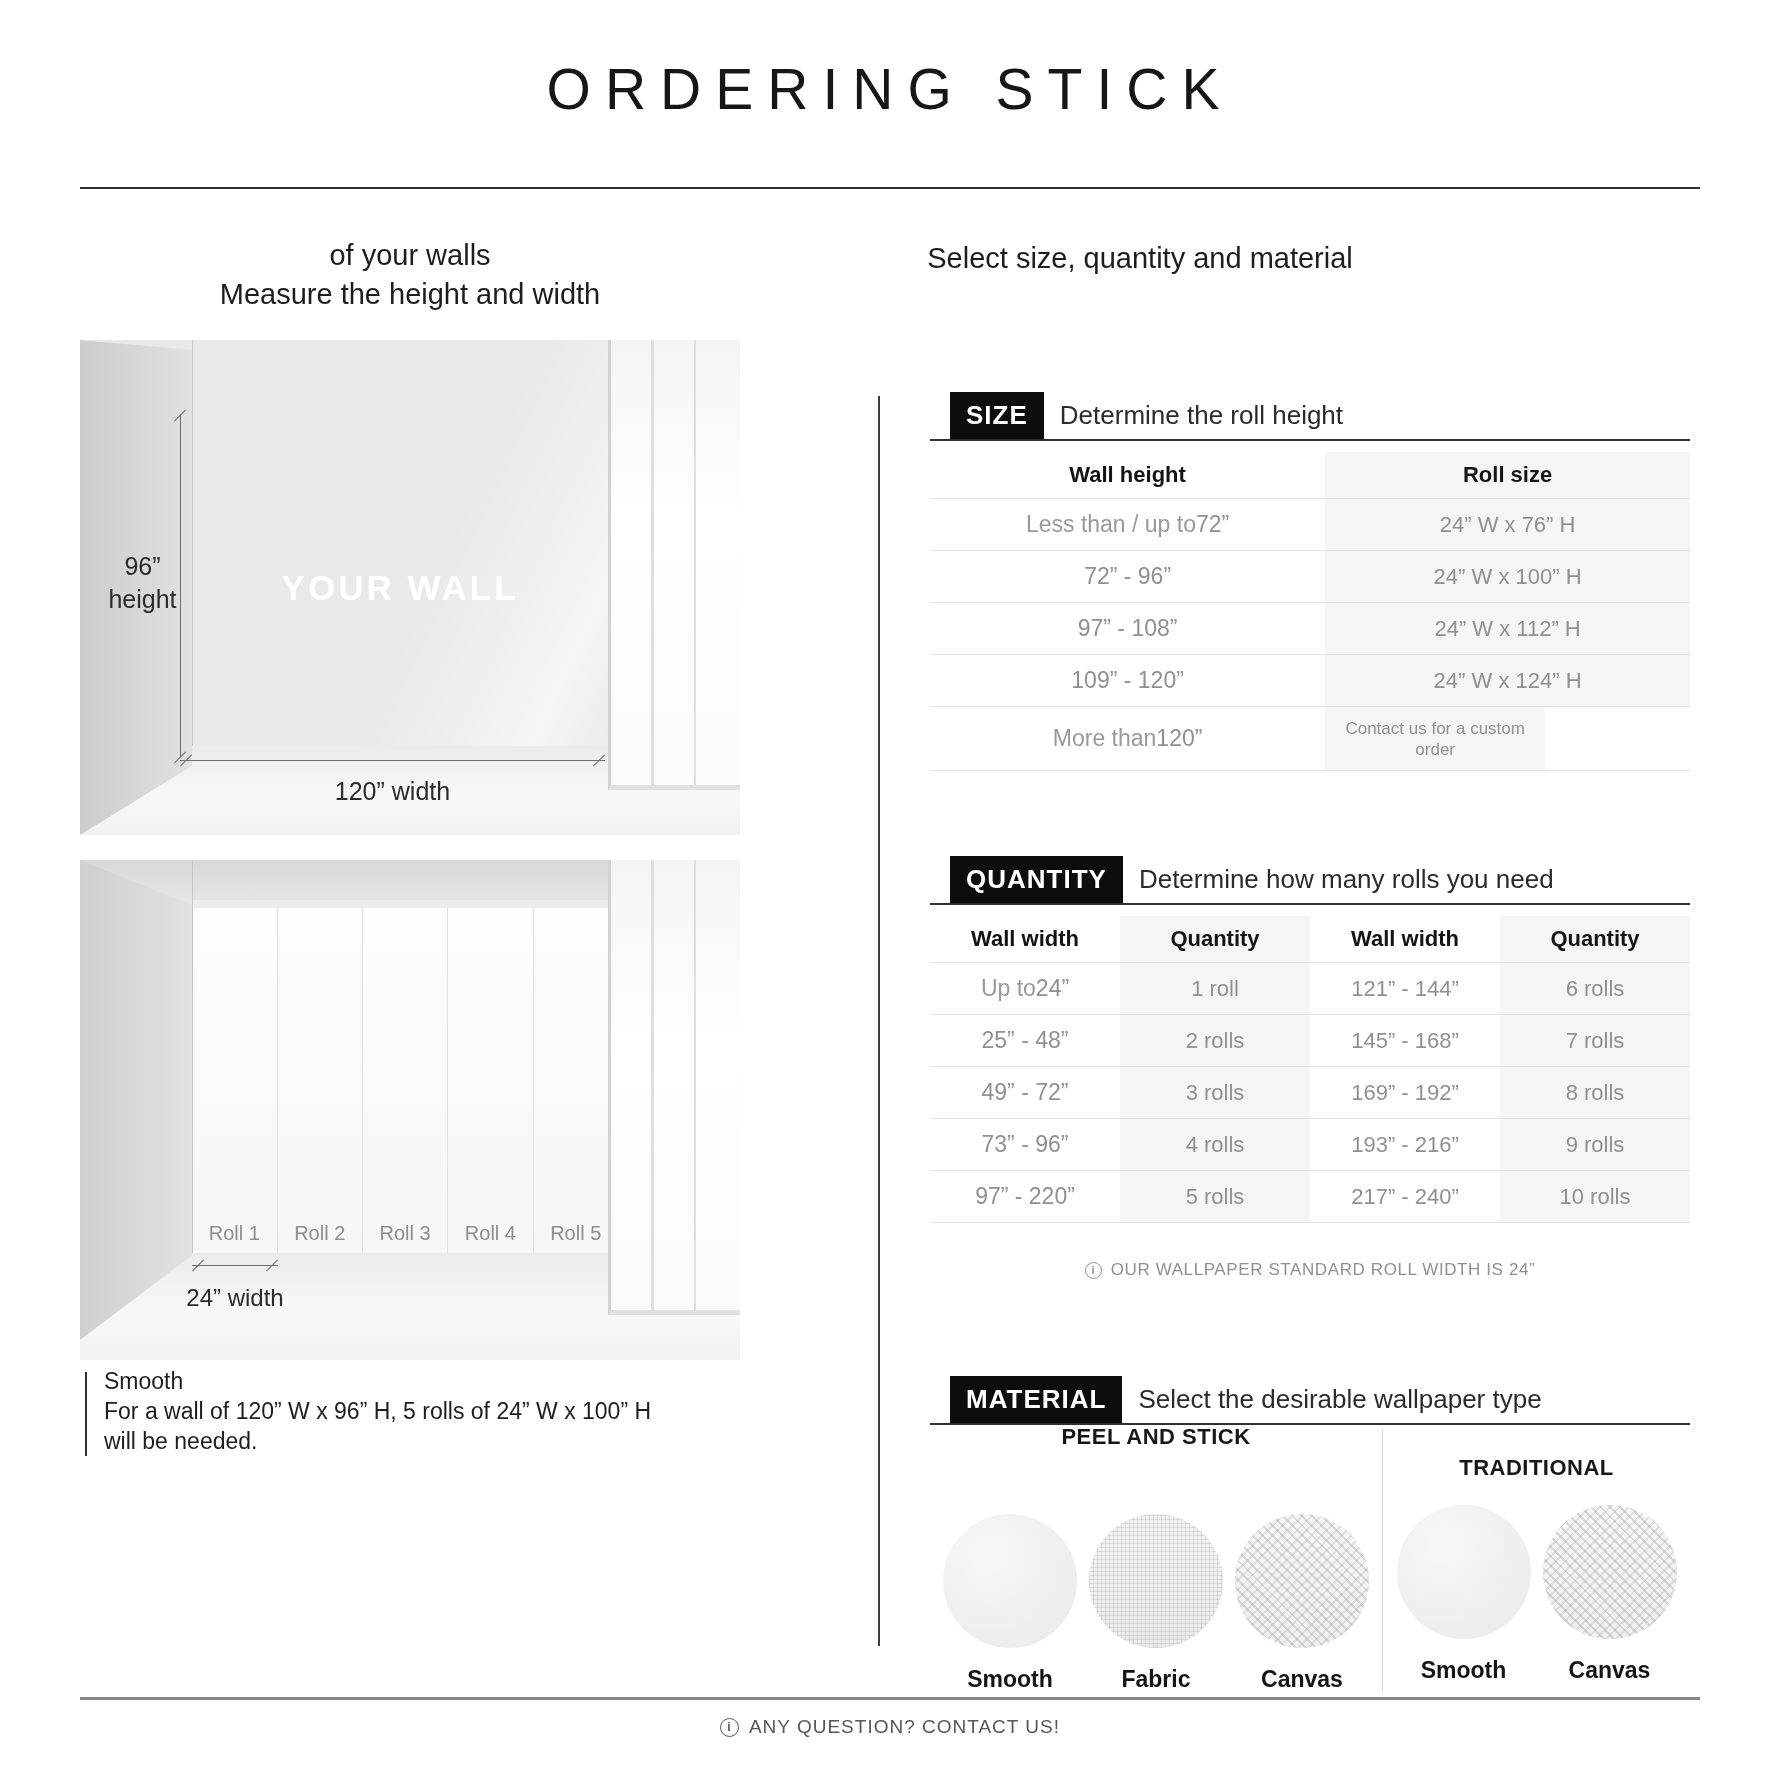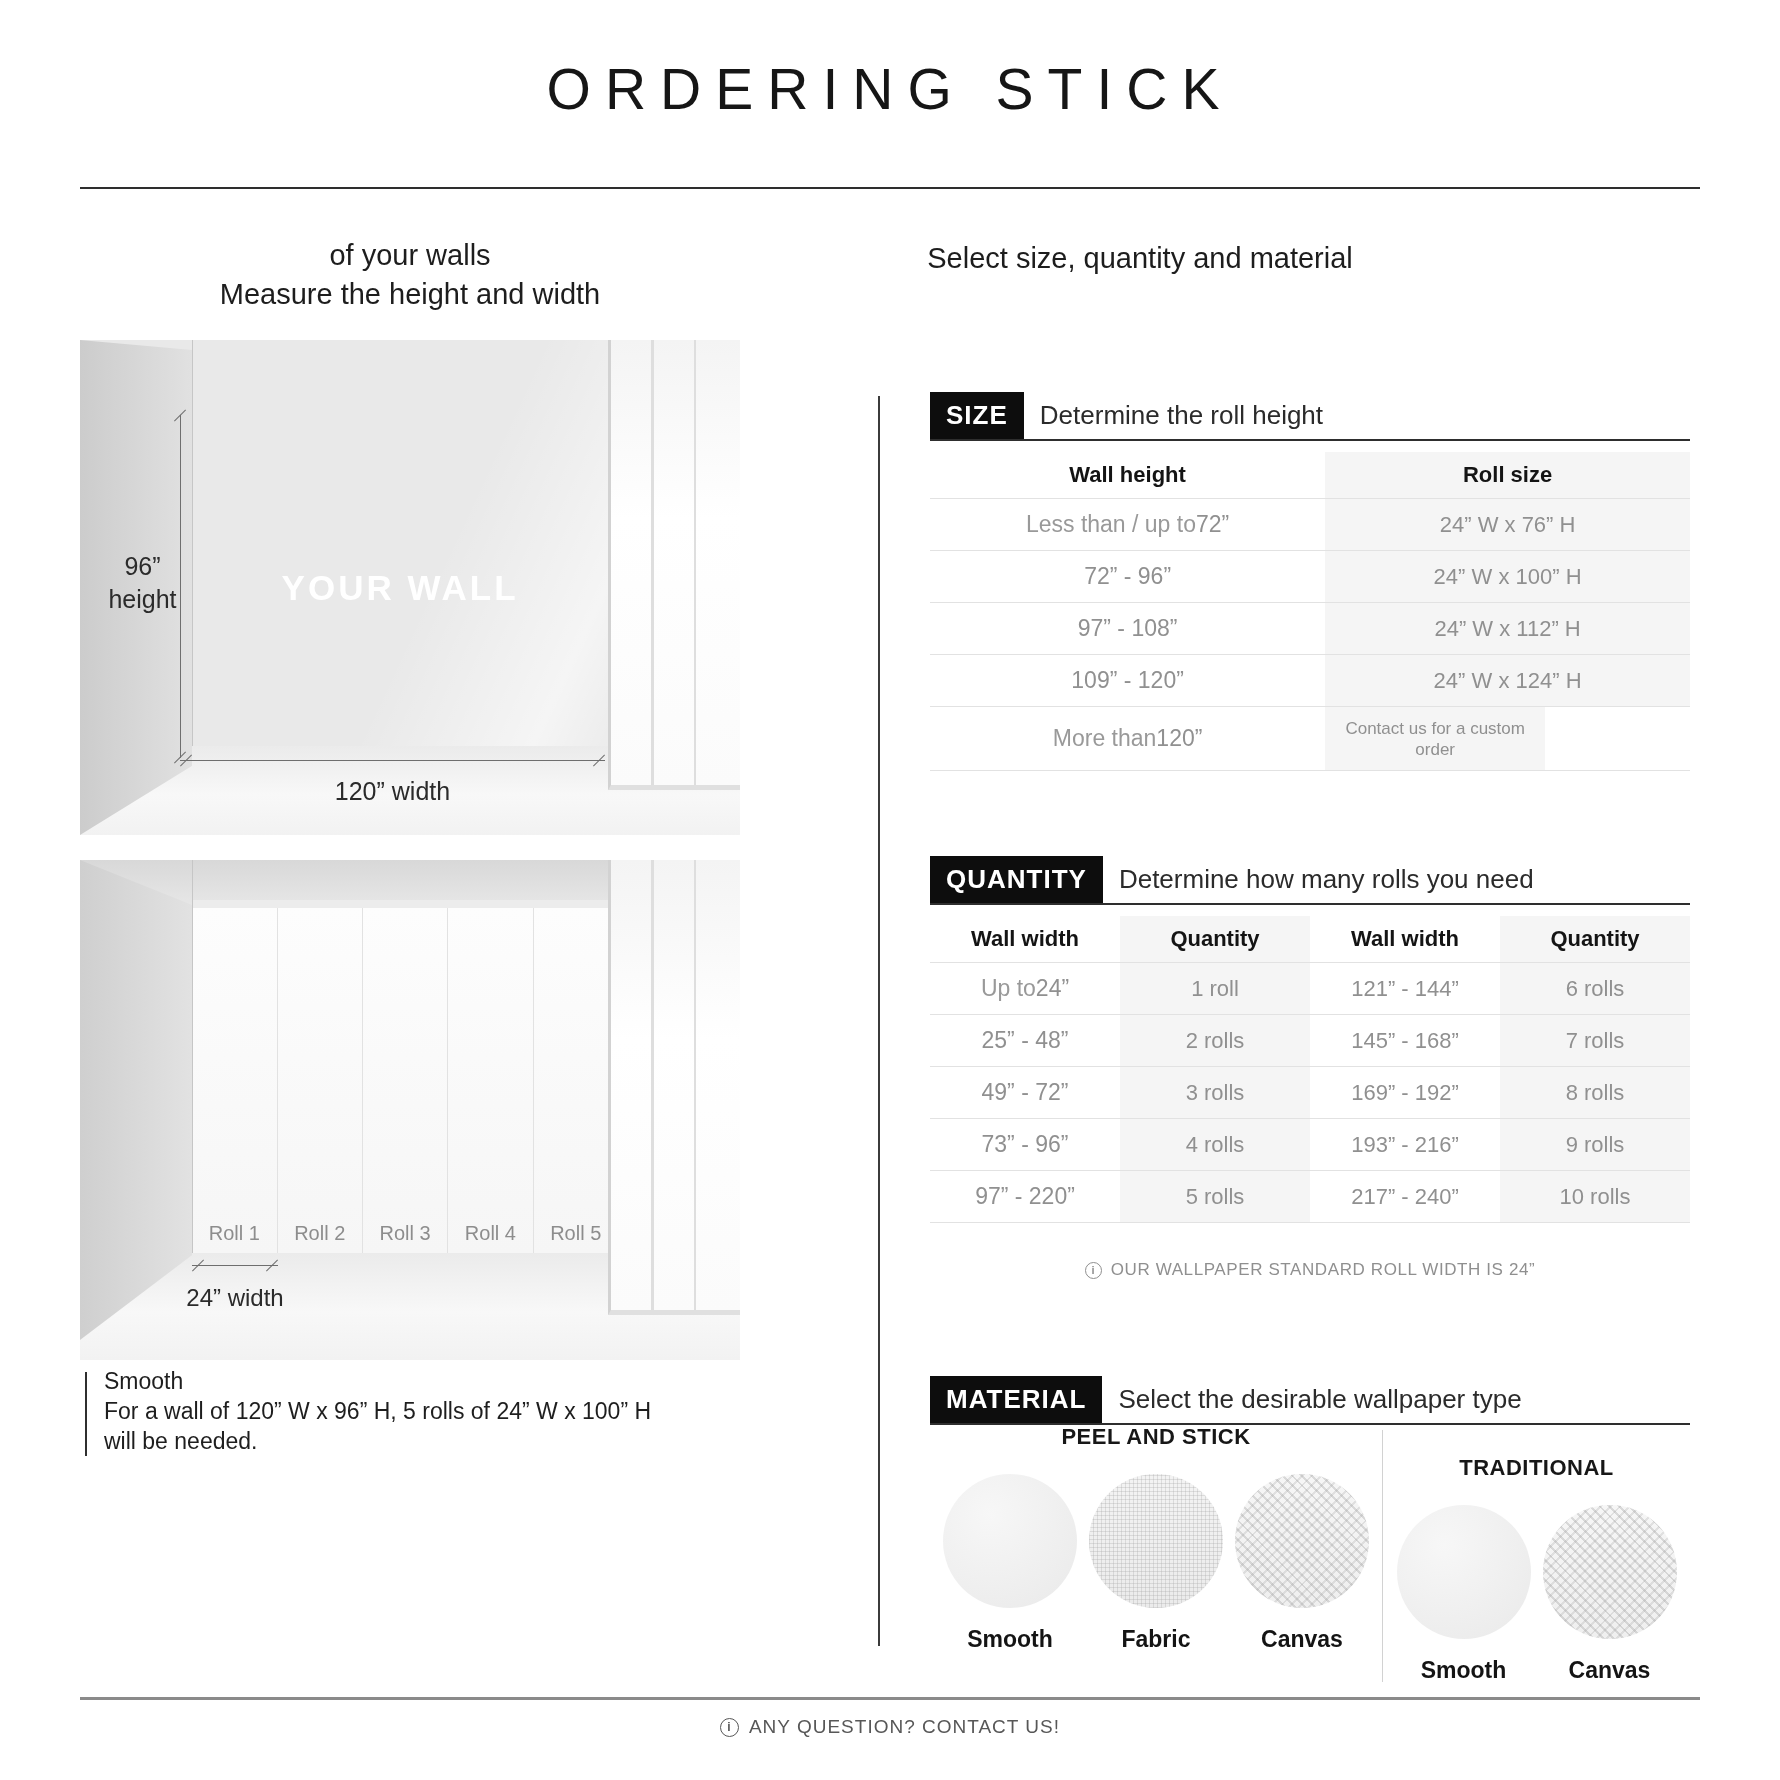--- a/index.html
+++ b/index.html
@@ -77,21 +77,21 @@
 
   
   .example-bar { position:absolute; left:85px; top:1372px; width:2px; height:84px; background:#2f2f2f; }
   .example { position:absolute; left:104px; top:1366px; width:620px;
              font-size:23px; line-height:30px; color:#1e1e1e; }
 
   
   .section-header { position:absolute; left:930px; width:760px; display:flex; align-items:stretch;
                     border-bottom:2px solid #2e2e2e; }
   .badge { background:#0d0d0d; color:#ffffff; font-size:26px; font-weight:700;
-           letter-spacing:1px; padding:8px 16px; display:flex; align-items:center; }
+           letter-spacing:1px; padding:8px 16px; display:flex; align-items:center;margin-left:20px; }
   .section-sub { font-size:26px; color:#2b2b2b; padding:8px 0 8px 16px; display:flex; align-items:center; }
   .hdr-size { top:392px; }
   .hdr-quantity { top:856px; }
   .hdr-material { top:1376px; }
 
   
   .table { position:absolute; left:930px; width:760px; border-bottom:1px solid #e2e2e2; }
   .size-table { top:452px; }
   .qty-table  { top:916px; }
   .trow { display:grid; align-items:stretch; border-top:1px solid #e2e2e2; min-height:52px; }
@@ -111,21 +111,21 @@
               align-items:center; justify-content:center; gap:9px;
               font-size:17px; letter-spacing:0.6px; color:#8f8f8f; }
 
   .info-icon { display:inline-flex; align-items:center; justify-content:center;
                width:19px; height:19px; border:1.5px solid currentColor; border-radius:50%;
                font-size:12px; font-weight:700; flex:none; }
 
   
   .material-groups { position:absolute; left:930px; top:1424px; width:760px; display:flex; }
   .mgroup { display:flex; flex-direction:column; align-items:center; }
-  .mgroup.g1 { width:452px; }
+  .mgroup.g1 { width:452px;gap:40px; }
   .mgroup.g2 { flex:1;margin-top:31px; }
   .group-sep { width:1px; background:#d2d2d2; margin:6px 0 2px 0; }
   .group-title { font-size:22px; font-weight:700; letter-spacing:0.5px; color:#171717; }
   .swatches { display:flex; gap:12px; margin-top:24px; }
   .swatch { width:134px; display:flex; flex-direction:column; align-items:center; }
   .circle { width:134px; height:134px; border-radius:50%; }
   .tex-smooth { background:radial-gradient(circle at 35% 30%, #f7f7f7, #eeeeee 65%, #e9e9e9); }
   .tex-fabric { background-image:
       repeating-linear-gradient(0deg, rgba(160,160,160,0.28) 0 1px, rgba(0,0,0,0) 1px 4px),
       repeating-linear-gradient(90deg, rgba(160,160,160,0.28) 0 1px, rgba(0,0,0,0) 1px 4px),

